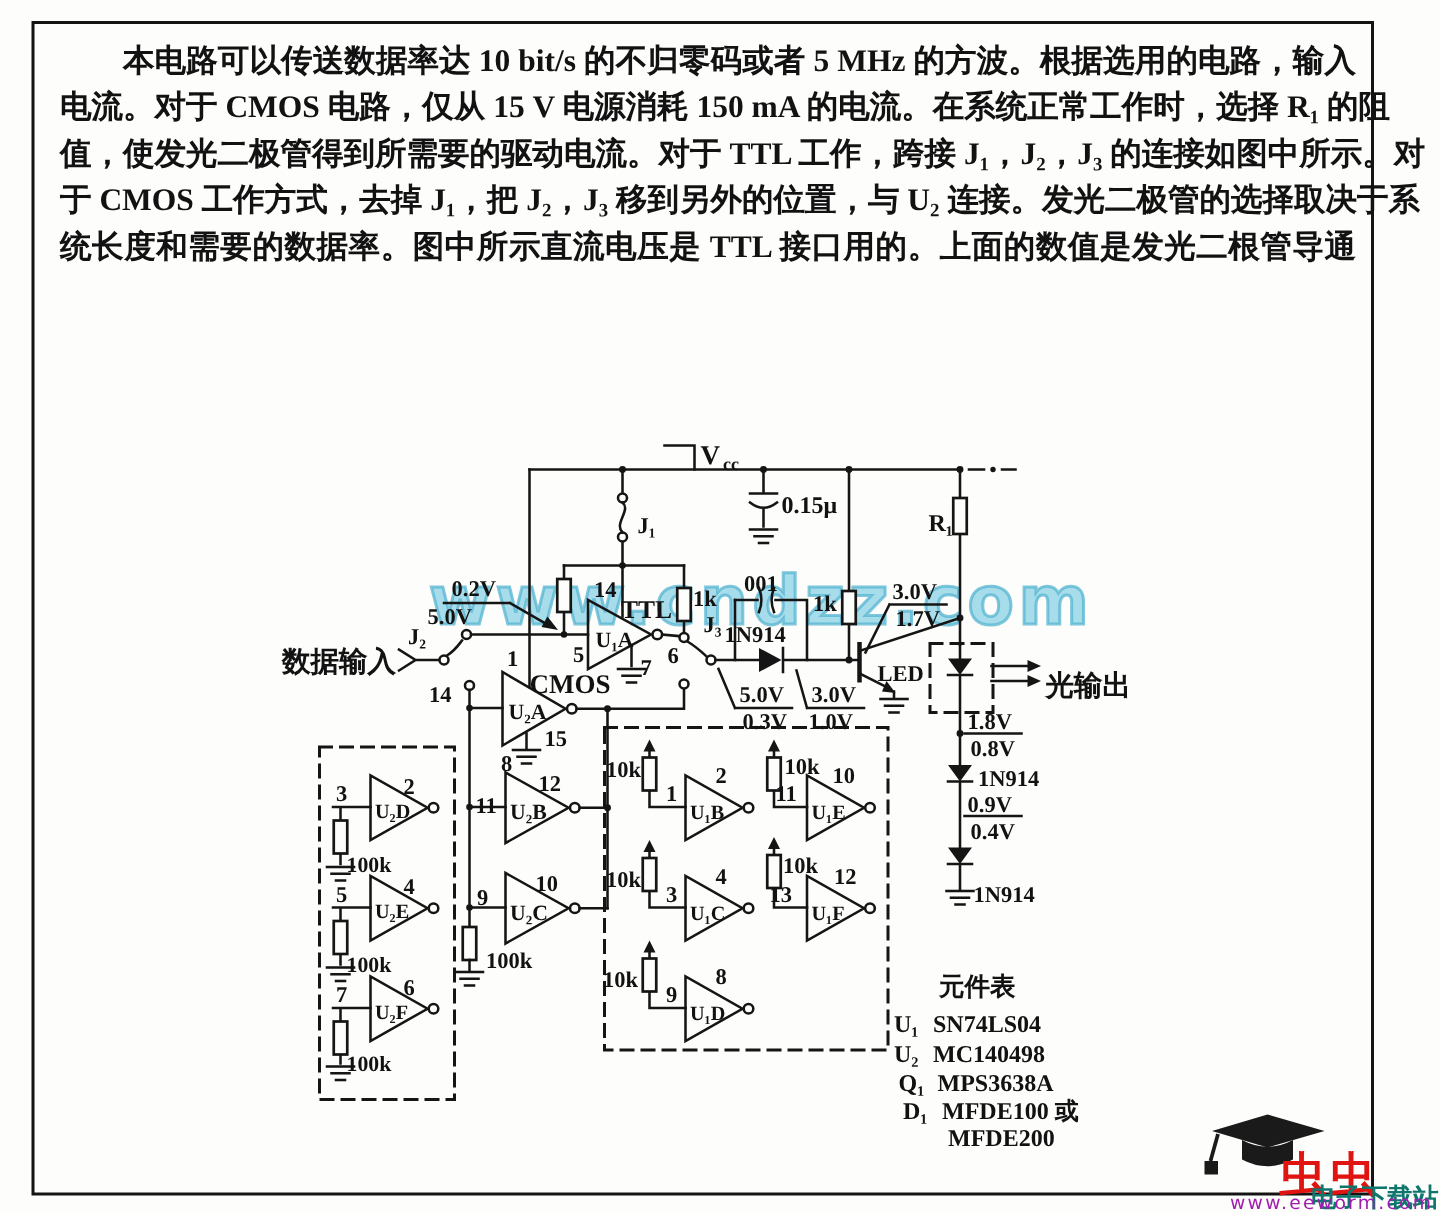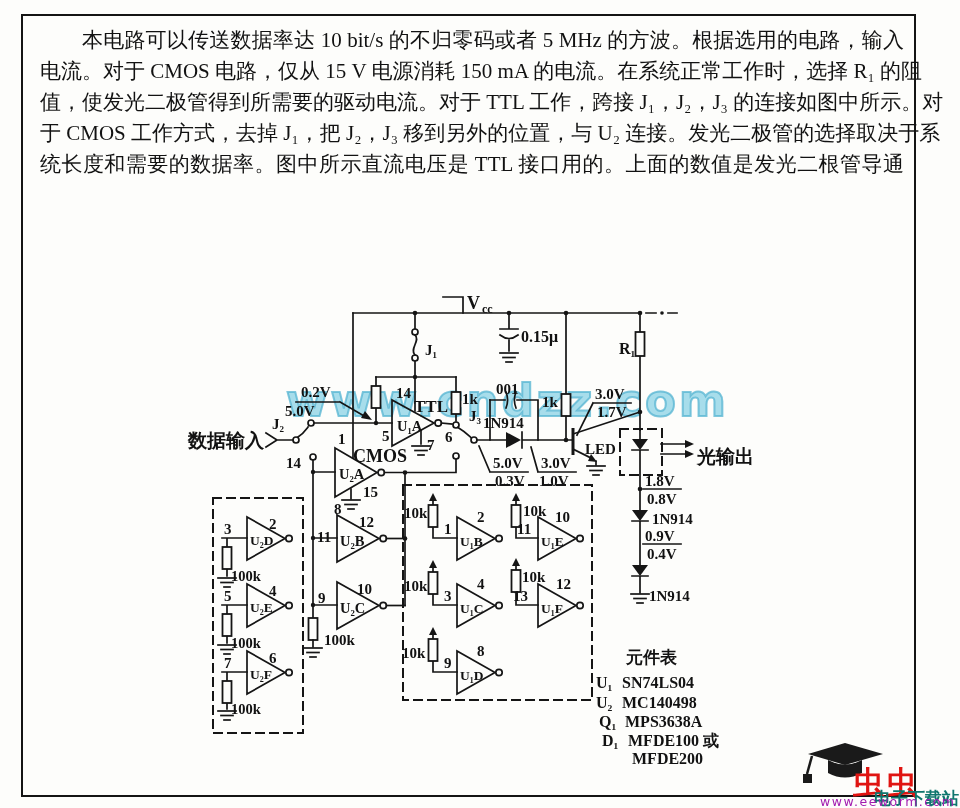--- a/index.html
+++ b/index.html
@@ -1,21 +1,21 @@
 <!DOCTYPE html>
 <html><head>
 <meta charset="utf-8">
 <style>
   html,body{margin:0;padding:0;background:#e9e9e7;}
   #page{position:relative;width:960px;height:808px;background:#fdfdfb;overflow:hidden;
         font-family:"Liberation Serif","DejaVu Serif",serif;}
   #border-frame{position:absolute;left:21px;top:14px;width:891px;height:779px;
         border:2px solid #141414;}
   #text-block{position:absolute;left:40px;top:25px;width:864px;color:#121212;
-        font-size:21px;line-height:31px;font-weight:400;}
+        font-size:21px;line-height:31px;font-weight:700;}
   .tline{text-align:justify;text-align-last:justify;white-space:nowrap;}
   .tline.first{padding-left:42px;}
   .tline.last{text-align-last:left;}
   #watermark{position:absolute;left:286px;top:374px;font-family:"DejaVu Sans","Liberation Sans",sans-serif;
         font-size:45px;font-weight:bold;letter-spacing:3px;color:rgba(130,206,228,0.70);
         -webkit-text-stroke:2px rgba(86,180,210,0.75);z-index:2;}
   #schematic{position:absolute;left:0;top:0;z-index:3;}
   
   .w{stroke:#151515;stroke-width:1.7;fill:none;stroke-linecap:square;}
   .w3{stroke:#151515;stroke-width:3;fill:none;}

